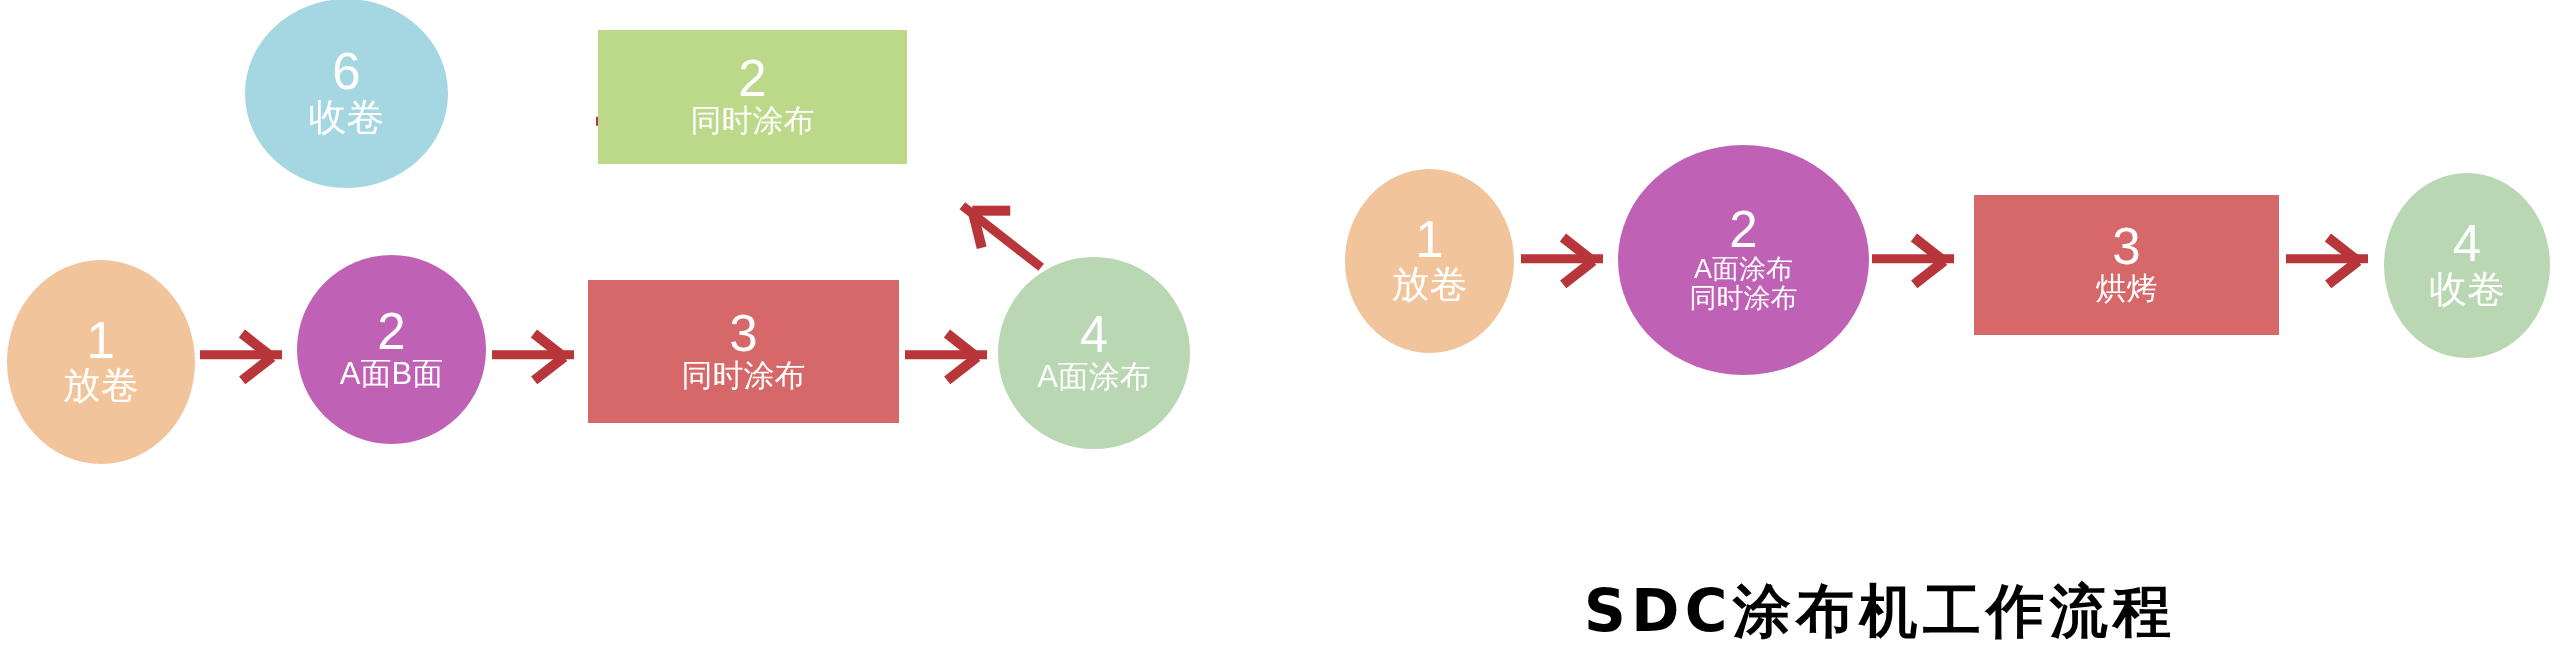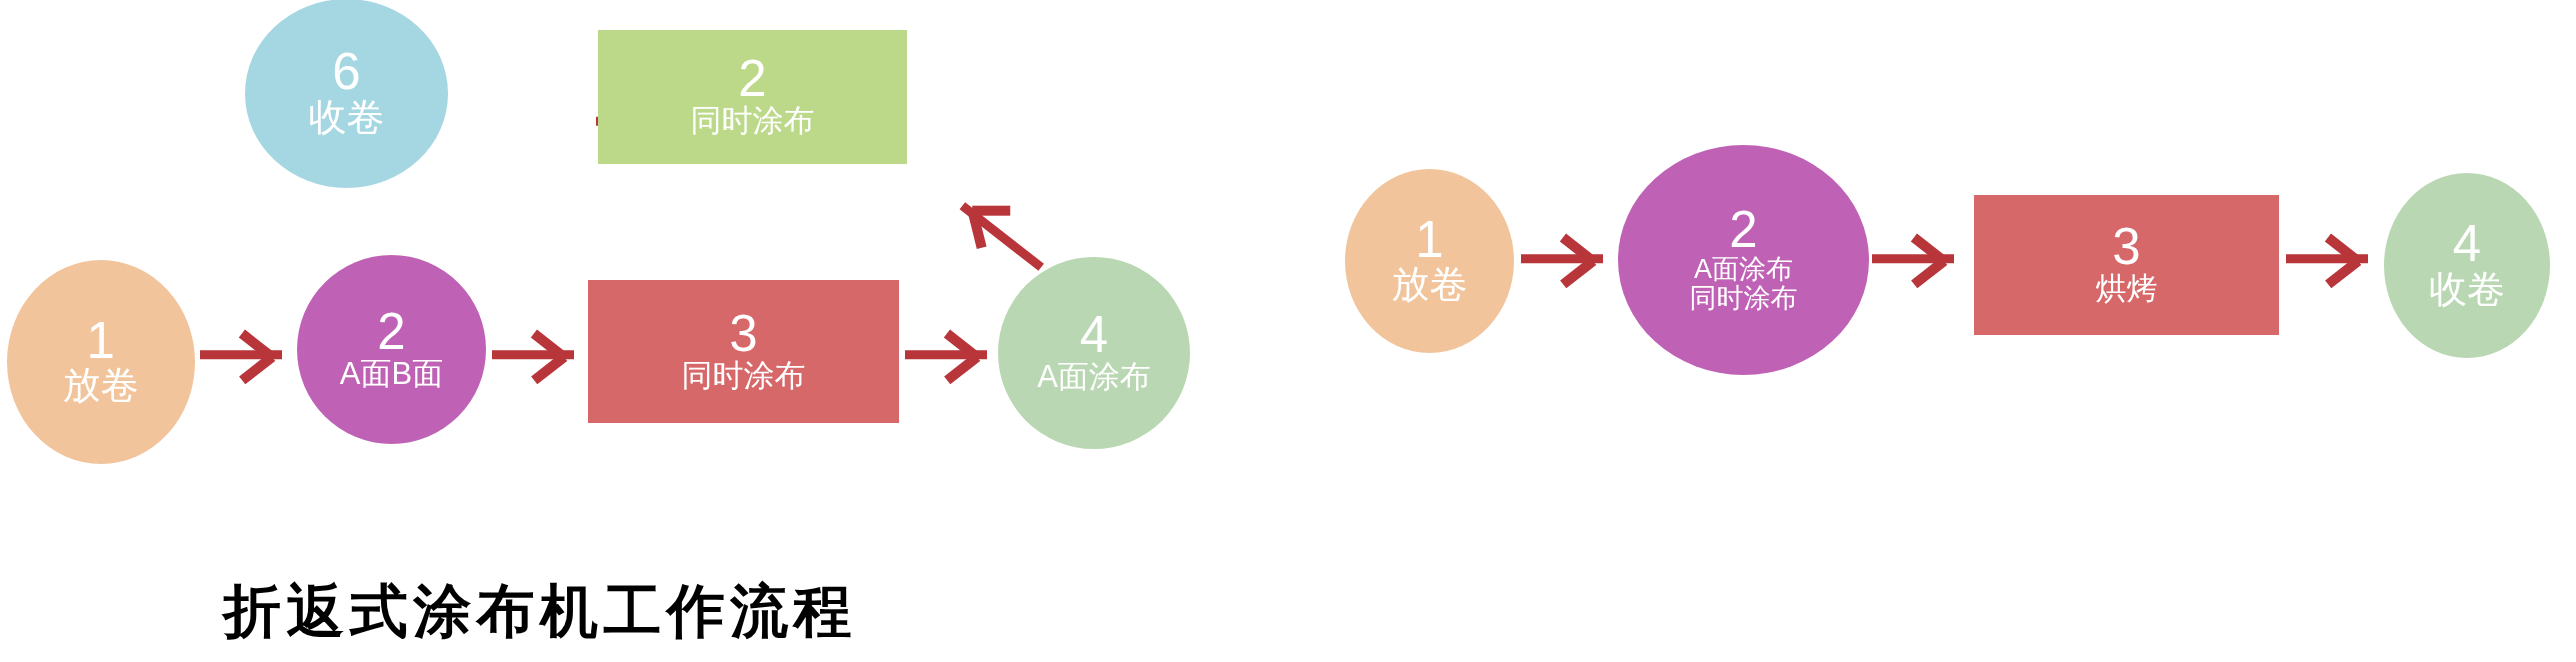--- a/index.html
+++ b/index.html
@@ -154,21 +154,20 @@
       <i class="up" style="left:-38px; top:-2.7px;"></i>
       <i class="down" style="left:-38px; top:-2.7px;"></i>
     </div>
   </div>
 
   <div class="node circle" style="left:998px; top:257px; width:192px; height:192px; background:#b9d7b2;">
     <span class="num">4</span>
     <span class="lbl">A面涂布</span>
   </div>
 
-  <div class="caption" style="left:223px; top:573px;">折返式涂布机工作流程</div>
 
   <div class="node circle" style="left:1345px; top:169px; width:169px; height:184px; background:#f2c49b;">
     <span class="num">1</span>
     <span class="lbl big">放卷</span>
   </div>
 
   <div class="arrow" style="left:1521px; top:238px; width:108px; height:41px;">
     <div class="shaft" style="width:82px;"></div>
     <div class="chev" style="left:72px;">
       <i class="up" style="left:-38px; top:-2.7px;"></i>
@@ -201,15 +200,16 @@
       <i class="up" style="left:-38px; top:-2.7px;"></i>
       <i class="down" style="left:-38px; top:-2.7px;"></i>
     </div>
   </div>
 
   <div class="node circle" style="left:2384px; top:173px; width:166px; height:185px; background:#b9d7b2;">
     <span class="num">4</span>
     <span class="lbl big">收卷</span>
   </div>
 
+  <div class="caption" style="left:1584px; top:573px;">SDC涂布机工作流程</div>
 
 </div>
 
 
 </body></html>

